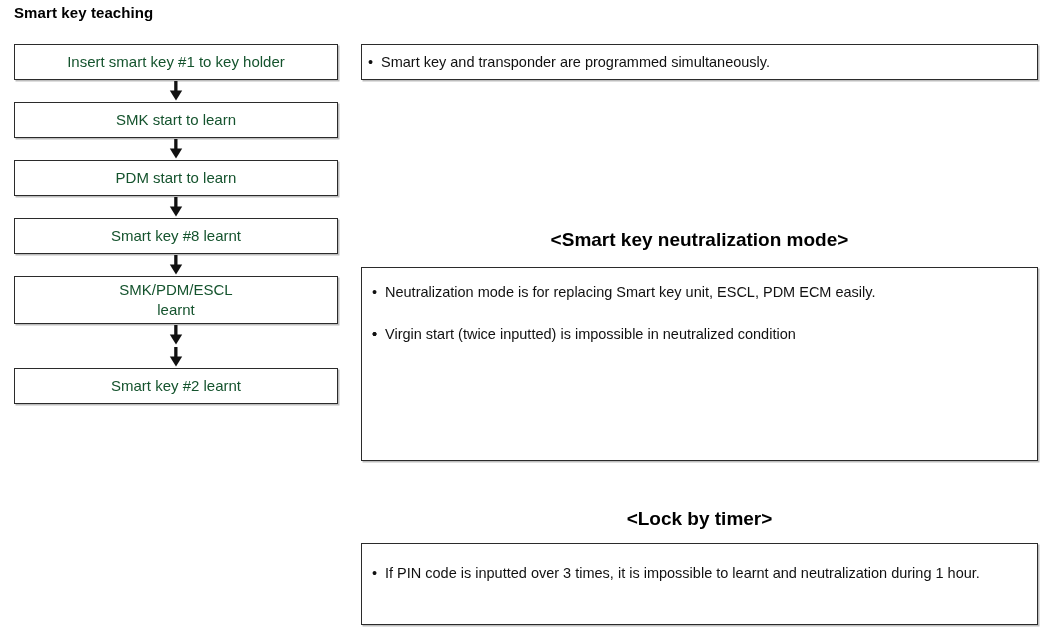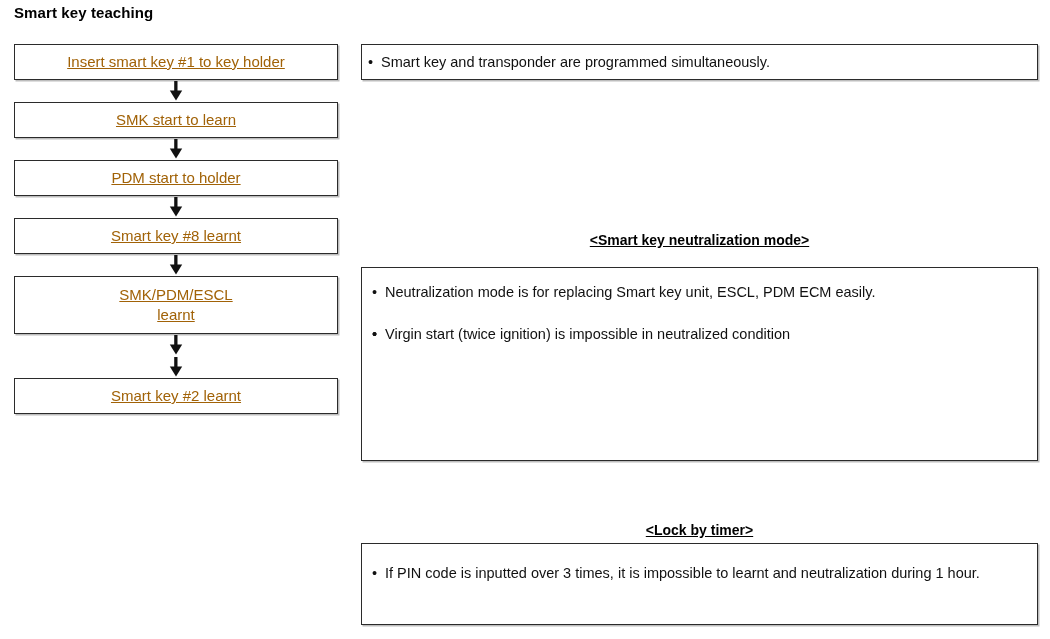--- a/index.html
+++ b/index.html
@@ -52,25 +52,24 @@
     width: 324px;
     border: 1.5px solid #2b2b2b;
     background: #ffffff;
     box-shadow: 1.5px 1.5px 0 #bdbdbd;
     display: flex;
     align-items: center;
     justify-content: center;
     text-align: center;
     font-size: 15px;
     line-height: 20px;
-    color: #a16207;
-    text-decoration: underline;
+    color: #14532d;
   }
   .flow-box.h1 { height: 36px; }
-  .flow-box.h2 { height: 58px; align-items: center; }
+  .flow-box.h2 { height: 48px; align-items: center; }
 
   .flow-box .label {
     display: block;
     white-space: pre-line;
   }
 
   .arrow {
     height: 22px;
     width: 324px;
     display: flex;
@@ -101,25 +100,24 @@
   .note-box.single-line {
     display: flex;
     align-items: center;
   }
 
   .section-heading {
     position: absolute;
     left: 0;
     width: 677px;
     text-align: center;
-    font-size: 14px;
+    font-size: 19px;
     font-weight: bold;
     line-height: 20px;
     white-space: nowrap;
-    text-decoration: underline;
   }
 
   .bullet-list {
     margin: 0;
     padding: 0;
     list-style: none;
   }
 
   .bullet-item {
     position: relative;
@@ -144,21 +142,21 @@
   #note-simultaneous .bullet-item { padding-left: 19px; }
   #note-simultaneous .note-inner { width: 100%; }
 
   #note-neutralization { top: 267px; height: 194px; padding: 14px 10px 10px 4px; }
   #note-neutralization .bullet-item { margin-bottom: 21px; }
   #note-neutralization .bullet-item:last-child { margin-bottom: 0; }
 
   #note-lock { top: 543px; height: 82px; padding: 19px 10px 10px 4px; }
 
   #heading-neutralization { top: 230px; }
-  #heading-lock { top: 520px; text-align: center; }
+  #heading-lock { top: 509px; text-align: center; }
 </style>
 </head>
 <body>
 
 <div id="page">
 
   <div class="diagram-title">Smart key teaching</div>
 
   <div class="flow-column" id="flow-column">
       <div class="flow-step">
@@ -178,21 +176,21 @@
         </div>
         <div class="arrow">
           <svg width="14" height="20" viewBox="0 0 14 20" aria-hidden="true">
             <rect x="5.2" y="0" width="3.3" height="11" fill="#111111"></rect>
             <path d="M0.8 9.5 L13.2 9.5 L7 19.5 Z" fill="#111111"></path>
           </svg>
         </div>
       </div>
       <div class="flow-step">
         <div class="flow-box h1">
-          <span class="label">PDM start to holder</span>
+          <span class="label">PDM start to learn</span>
         </div>
         <div class="arrow">
           <svg width="14" height="20" viewBox="0 0 14 20" aria-hidden="true">
             <rect x="5.2" y="0" width="3.3" height="11" fill="#111111"></rect>
             <path d="M0.8 9.5 L13.2 9.5 L7 19.5 Z" fill="#111111"></path>
           </svg>
         </div>
       </div>
       <div class="flow-step">
         <div class="flow-box h1">
@@ -241,21 +239,21 @@
           </ul>
       </div>
     </div>
 
     <div class="section-heading" id="heading-neutralization">&lt;Smart key neutralization mode&gt;</div>
 
     <div class="note-box" id="note-neutralization">
       <ul class="bullet-list" id="list-neutralization">
           <li class="bullet-item"><span class="dot">•</span><span>Neutralization mode is for replacing Smart key unit, ESCL, PDM ECM easily.</span></li>
           <li class="bullet-item"><span class="dot">•</span></li>
-          <li class="bullet-item"><span class="dot">•</span><span>Virgin start (twice ignition) is impossible in neutralized condition</span></li>
+          <li class="bullet-item"><span class="dot">•</span><span>Virgin start (twice inputted) is impossible in neutralized condition</span></li>
         </ul>
     </div>
 
     <div class="section-heading" id="heading-lock">&lt;Lock by timer&gt;</div>
 
     <div class="note-box" id="note-lock">
       <ul class="bullet-list" id="list-lock">
           <li class="bullet-item"><span class="dot">•</span><span>If PIN code is inputted over 3 times, it is impossible to learnt and neutralization during 1 hour.</span></li>
         </ul>
     </div>

